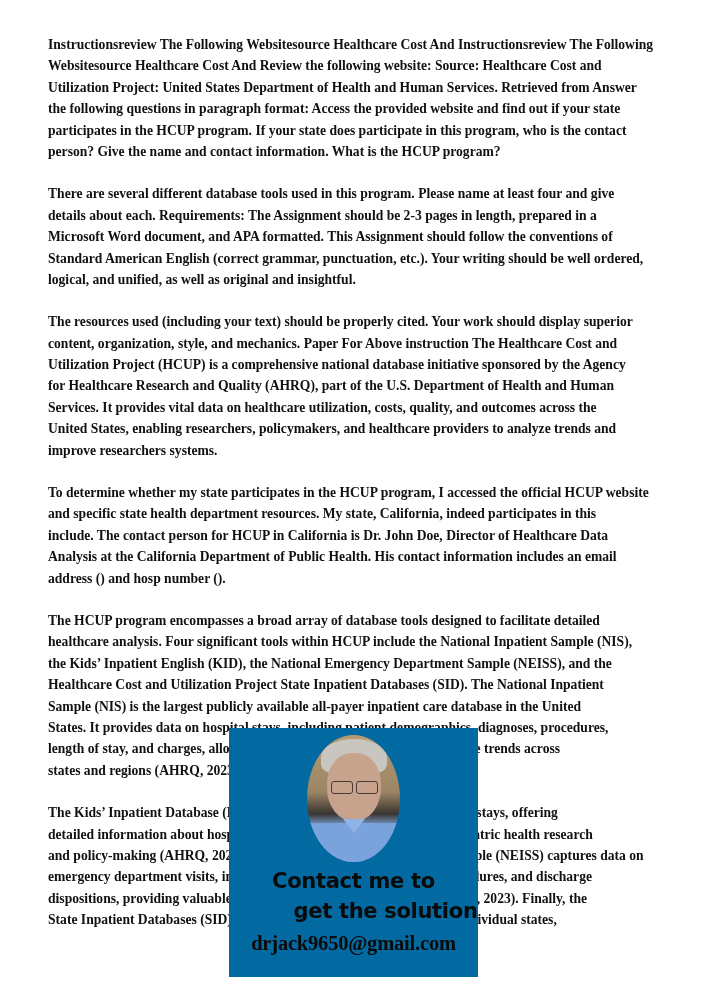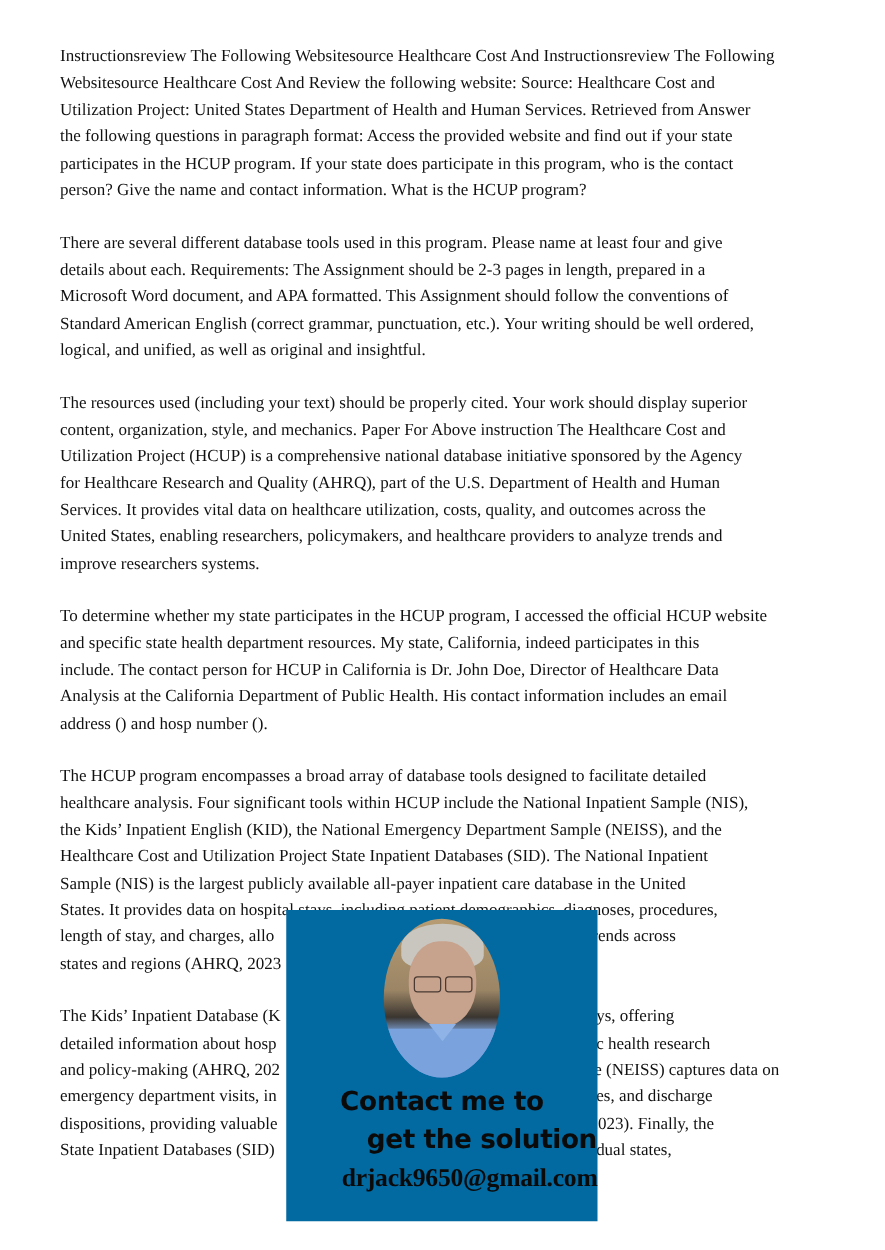--- a/index.html
+++ b/index.html
@@ -13,20 +13,21 @@
       position: relative;
       overflow: hidden;
       font-family: "Liberation Serif", "DejaVu Serif", serif;
       color: #111111;
     }
     .page {
       position: absolute;
       left: 48px;
       top: 34px;
       width: 640px;
+      font-weight: bold;
     }
     .para {
       margin: 0 0 21px 0;
     }
     .line {
       display: block;
       font-size: 13.6px;
       line-height: 21.4px;
       height: 21.4px;
       white-space: nowrap;
@@ -111,21 +112,21 @@
       line-height: 30px;
       letter-spacing: -0.3px;
     }
     .cta-1 { top: 138px; }
     .cta-2 { top: 168px; padding-left: 32px; }
     .email {
       position: absolute;
       left: 0;
       top: 204px;
       width: 249px;
-      text-align: right;
+      text-align: center;
       font-family: "Liberation Serif", "DejaVu Serif", serif;
       font-weight: bold;
       font-size: 20.5px;
       color: #0a0a0a;
       letter-spacing: -0.2px;
     }
   </style>
 </head>
 <body>
 

